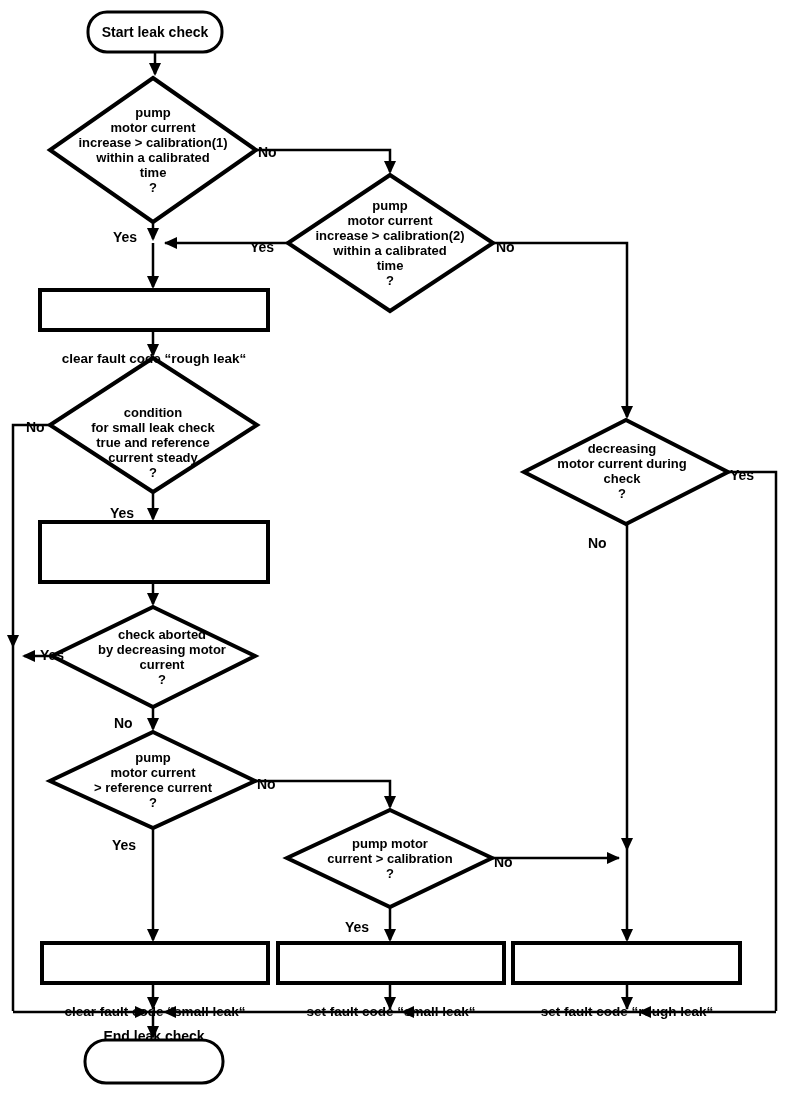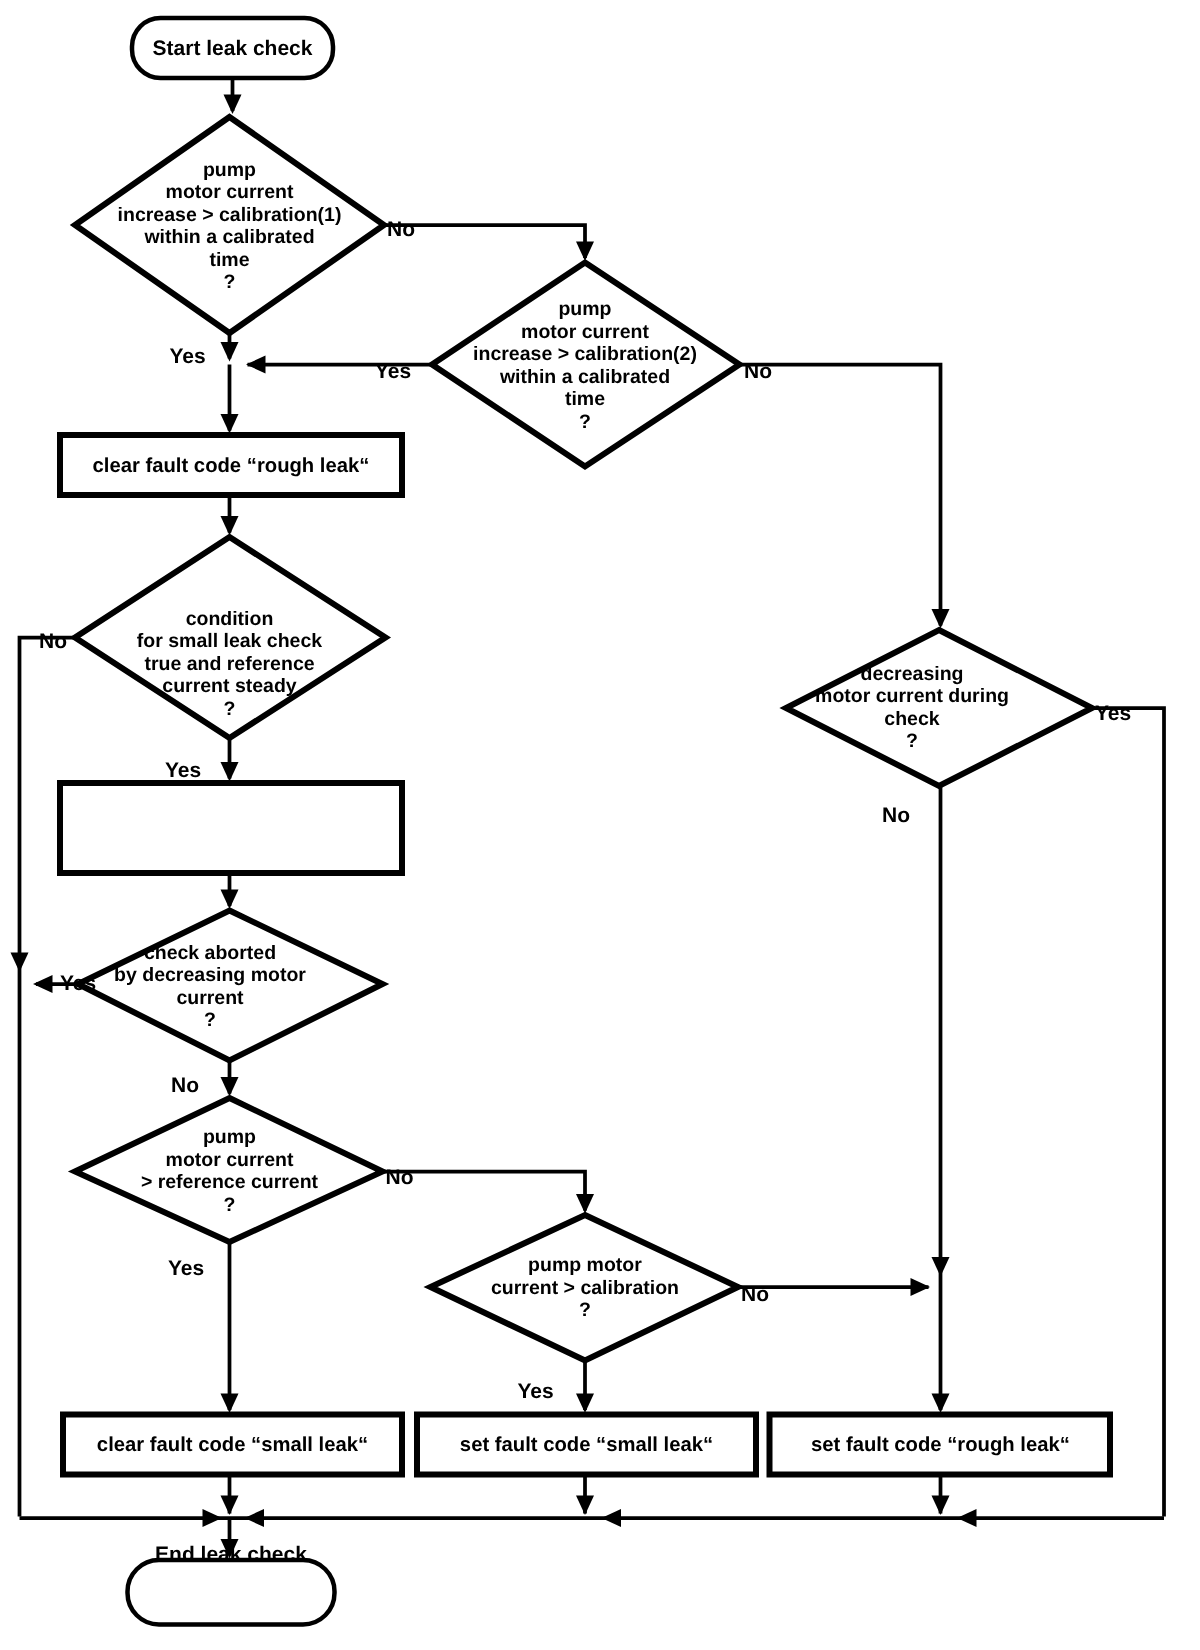--- a/index.html
+++ b/index.html
@@ -1,21 +1,21 @@
 <!DOCTYPE html>
 <html><head>
 <meta charset="utf-8">
 <style>
   html,body{margin:0;padding:0;background:#ffffff;}
   .stage{position:relative;width:800px;height:1100px;background:#ffffff;overflow:hidden;
          font-family:"Liberation Sans",sans-serif;color:#000;padding-left:48px;}
   .stage svg{position:absolute;left:0;top:0;}
   .lbl{position:absolute;transform:translate(-50%,-50%);text-align:center;
        font-weight:bold;font-size:13px;line-height:15px;white-space:pre-line;}
-  .boxlbl{font-size:13.5px;}
+  .boxlbl{font-size:13.5px;margin-top:48px;}
   .termlbl{font-size:14px;}
   .tag{position:absolute;font-weight:bold;font-size:14px;line-height:14px;margin-top:24px;}
 </style>
 </head>
 <body>
 
 <div class="stage">
 
   <svg width="800" height="1100" viewBox="0 0 800 1100">
 
@@ -104,32 +104,32 @@
 increase &gt; calibration(2)
 within a calibrated
 time
 ?</div>
   <div class="lbl boxlbl" style="left:154px;top:310px;width:224px">clear fault code “rough leak“</div>
   <div class="lbl" style="left:153px;top:442px;width:200px">condition
 for small leak check
 true and reference
 current steady
 ?</div>
-  <div class="lbl" style="left:140px;top:657px;width:196px">check aborted
+  <div class="lbl" style="left:162px;top:657px;width:196px">check aborted
 by decreasing motor
 current
 ?</div>
   <div class="lbl" style="left:153px;top:780px;width:196px">pump
 motor current
 &gt; reference current
 ?</div>
   <div class="lbl" style="left:390px;top:858px;width:196px">pump motor
 current &gt; calibration
 ?</div>
-  <div class="lbl" style="left:608px;top:471px;width:196px">decreasing
+  <div class="lbl" style="left:622px;top:471px;width:196px">decreasing
 motor current during
 check
 ?</div>
   <div class="lbl boxlbl" style="left:155px;top:963px;width:222px">clear fault code “small leak“</div>
   <div class="lbl boxlbl" style="left:391px;top:963px;width:186px">set fault code “small leak“</div>
   <div class="lbl boxlbl" style="left:627px;top:963px;width:254px">set fault code “rough leak“</div>
   <div class="lbl termlbl" style="left:154px;top:1036px;width:112px">End leak check</div>
 
   <div class="tag" style="left:258px;top:121px">No</div>
   <div class="tag" style="left:113px;top:206px">Yes</div>

